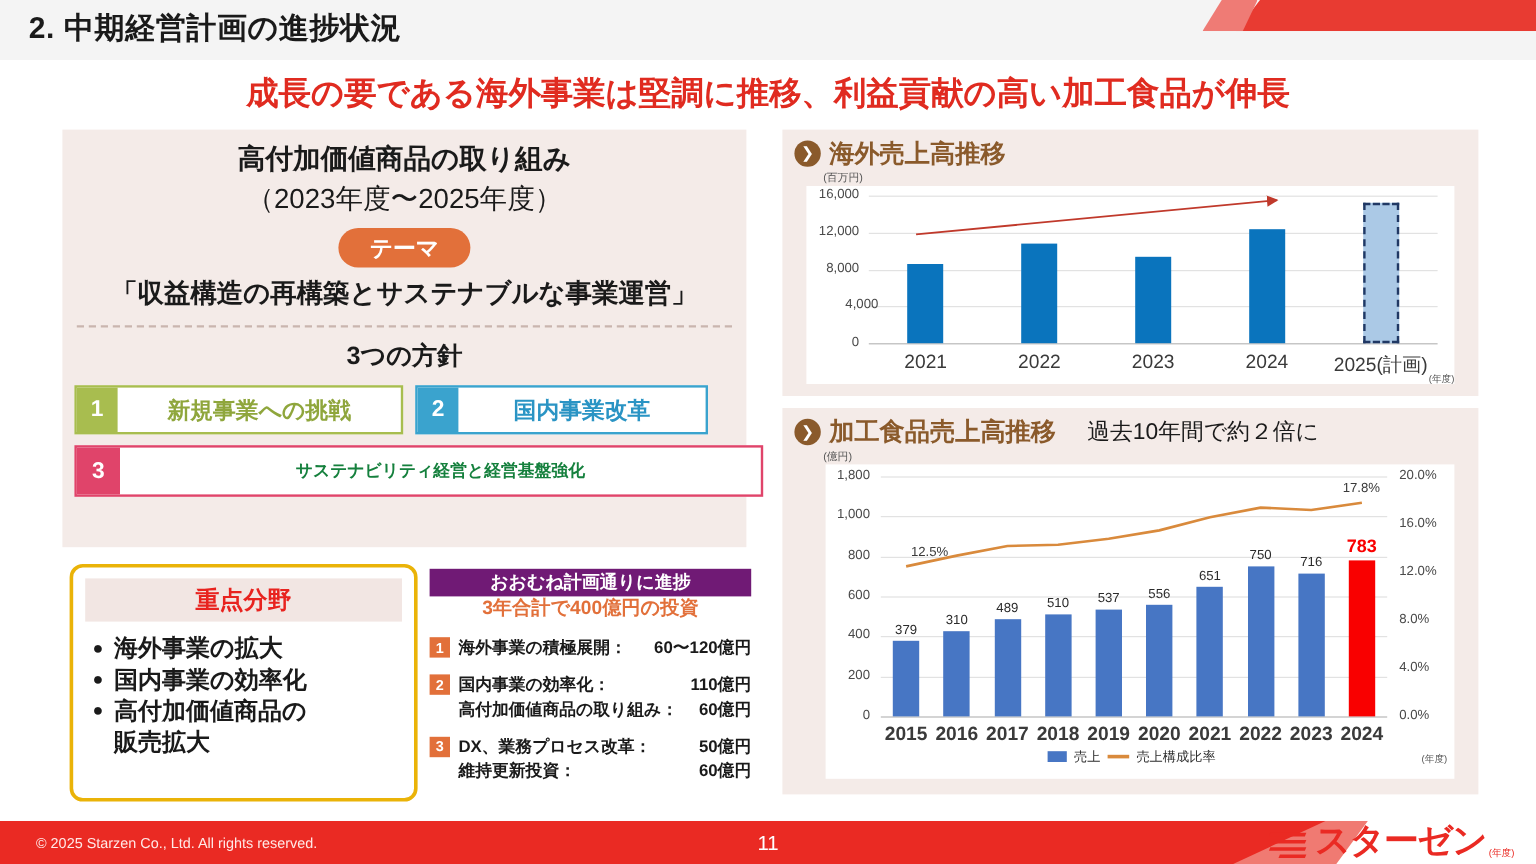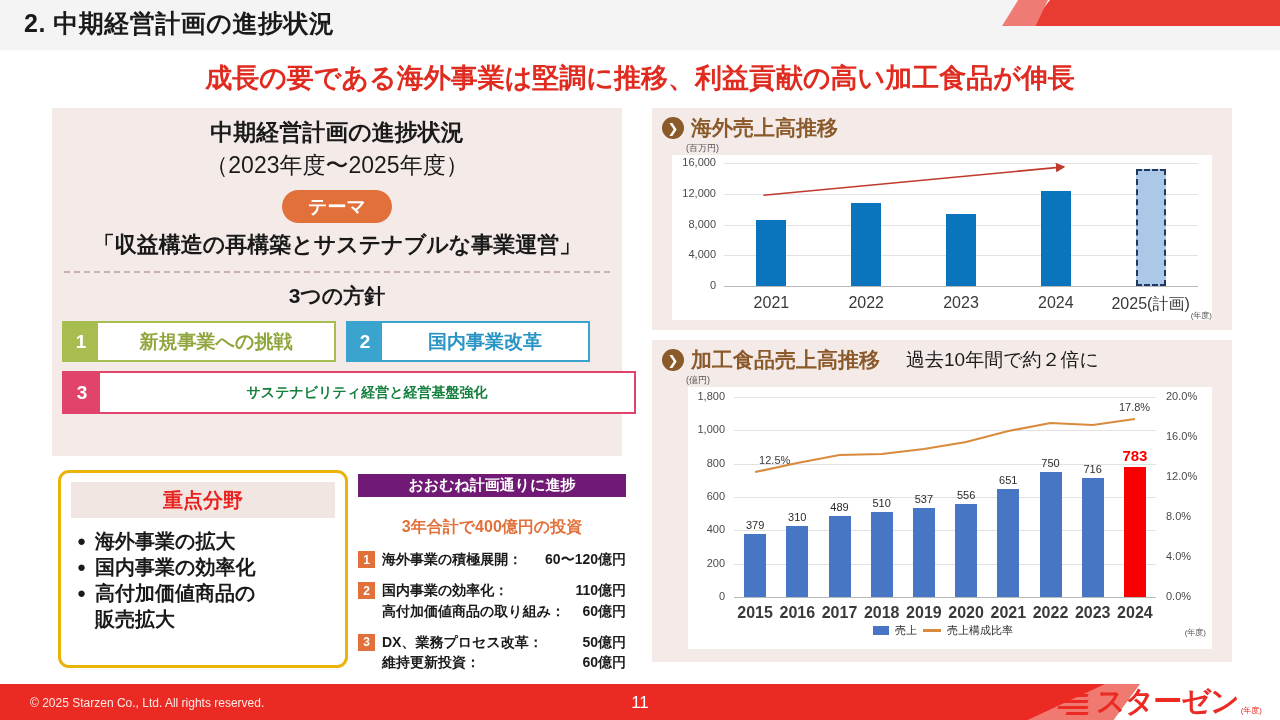--- a/index.html
+++ b/index.html
@@ -52,21 +52,21 @@
   .focus-head{margin:9px 10px 0;height:36px;background:#f2e6e3;display:flex;align-items:center;justify-content:center;
               font-size:20px;font-weight:bold;color:#e8231f;}
   .focus-list{margin:11px 0 0 16px;}
   .focus-item{display:flex;align-items:flex-start;font-size:20px;font-weight:bold;color:#1a1a1a;line-height:1.20;margin-bottom:2px;}
   .bullet{font-size:15px;line-height:1.55;margin-right:9px;}
 
   
   .invest{position:absolute;left:358px;top:474px;width:268px;}
   .invest-head{height:23px;background:#701a75;color:#fff;font-size:15px;font-weight:bold;
                display:flex;align-items:center;justify-content:center;}
-  .invest-sub{text-align:center;font-size:16px;font-weight:bold;color:#e2703a;margin-top:20px;}
+  .invest-sub{text-align:center;font-size:16px;font-weight:bold;color:#e2703a;margin-top:0;}
   .invest-row{display:flex;margin-top:11px;align-items:flex-start;}
   .inv-num{width:17px;height:17px;background:#e2703a;color:#fff;font-size:12px;font-weight:bold;
            display:flex;align-items:center;justify-content:center;margin-right:7px;margin-top:2px;flex:0 0 auto;}
   .inv-body{flex:1;font-size:14px;font-weight:bold;color:#1a1a1a;line-height:1.45;}
   .inv-line{display:flex;justify-content:space-between;}
   .inv-line .lbl{white-space:nowrap;}
   .inv-line .val{white-space:nowrap;}
 
   
   .rp{position:absolute;background:#f4ebe8;}
@@ -118,21 +118,21 @@
 <div class="slide">
 
   <div class="header">
     <div class="header-title">2. 中期経営計画の進捗状況</div>
     <div class="hdr-red"></div>
     <div class="hdr-red-light"></div>
   </div>
   <div class="subtitle">成長の要である海外事業は堅調に推移、利益貢献の高い加工食品が伸長</div>
 
   <div class="left-panel">
-    <div class="lp-title">中期経営計画の進捗状況</div>
+    <div class="lp-title">高付加価値商品の取り組み</div>
     <div class="lp-sub">（2023年度〜2025年度）</div>
     <div class="theme-pill">テーマ</div>
     <div class="lp-quote">「収益構造の再構築とサステナブルな事業運営」</div>
     <hr class="divider">
     <div class="lp-policy">3つの方針</div>
 
     <div class="policy-row">
       <div class="policy-box p1">
         <div class="policy-num">1</div>
         <div class="policy-lab">新規事業への挑戦</div>
@@ -216,21 +216,21 @@
   <div class="rp rp1">
     <div class="rp-head">
       <span class="chev">❯</span>
       <span class="rp-title">海外売上高推移</span>
     </div>
     <div class="unit">(百万円)</div>
     <div class="plot" id="plot1" style="left:20px;top:47px;width:540px;height:165px;">
         <div class="gridline" style="left: 52px; top: 131px; width: 474px; background: rgb(184, 184, 184);"></div>
         <div class="axis-lab" style="left: 0px; width: 44px; top: 124px;">0</div>
         <div class="gridline" style="left: 52px; top: 100.25px; width: 474px;"></div>
-        <div class="axis-lab" style="left: 0px; width: 44px; top: 93.25px;">4,000</div>
+        <div class="axis-lab" style="left: 0px; width: 60px; top: 93.25px;">4,000</div>
         <div class="gridline" style="left: 52px; top: 69.5px; width: 474px;"></div>
         <div class="axis-lab" style="left: 0px; width: 44px; top: 62.5px;">8,000</div>
         <div class="gridline" style="left: 52px; top: 38.75px; width: 474px;"></div>
         <div class="axis-lab" style="left: 0px; width: 44px; top: 31.75px;">12,000</div>
         <div class="gridline" style="left: 52px; top: 8px; width: 474px;"></div>
         <div class="axis-lab" style="left: 0px; width: 44px; top: 1px;">16,000</div>
         <div class="bar" style="left: 84.4px; width: 30px; top: 64.8875px; height: 66.1125px;"></div>
         <div class="xtick" style="left: 52px; width: 94.8px; top: 139px;">2021</div>
         <div class="bar" style="left: 179.2px; width: 30px; top: 47.975px; height: 83.025px;"></div>
         <div class="xtick" style="left: 146.8px; width: 94.8px; top: 139px;">2022</div>

